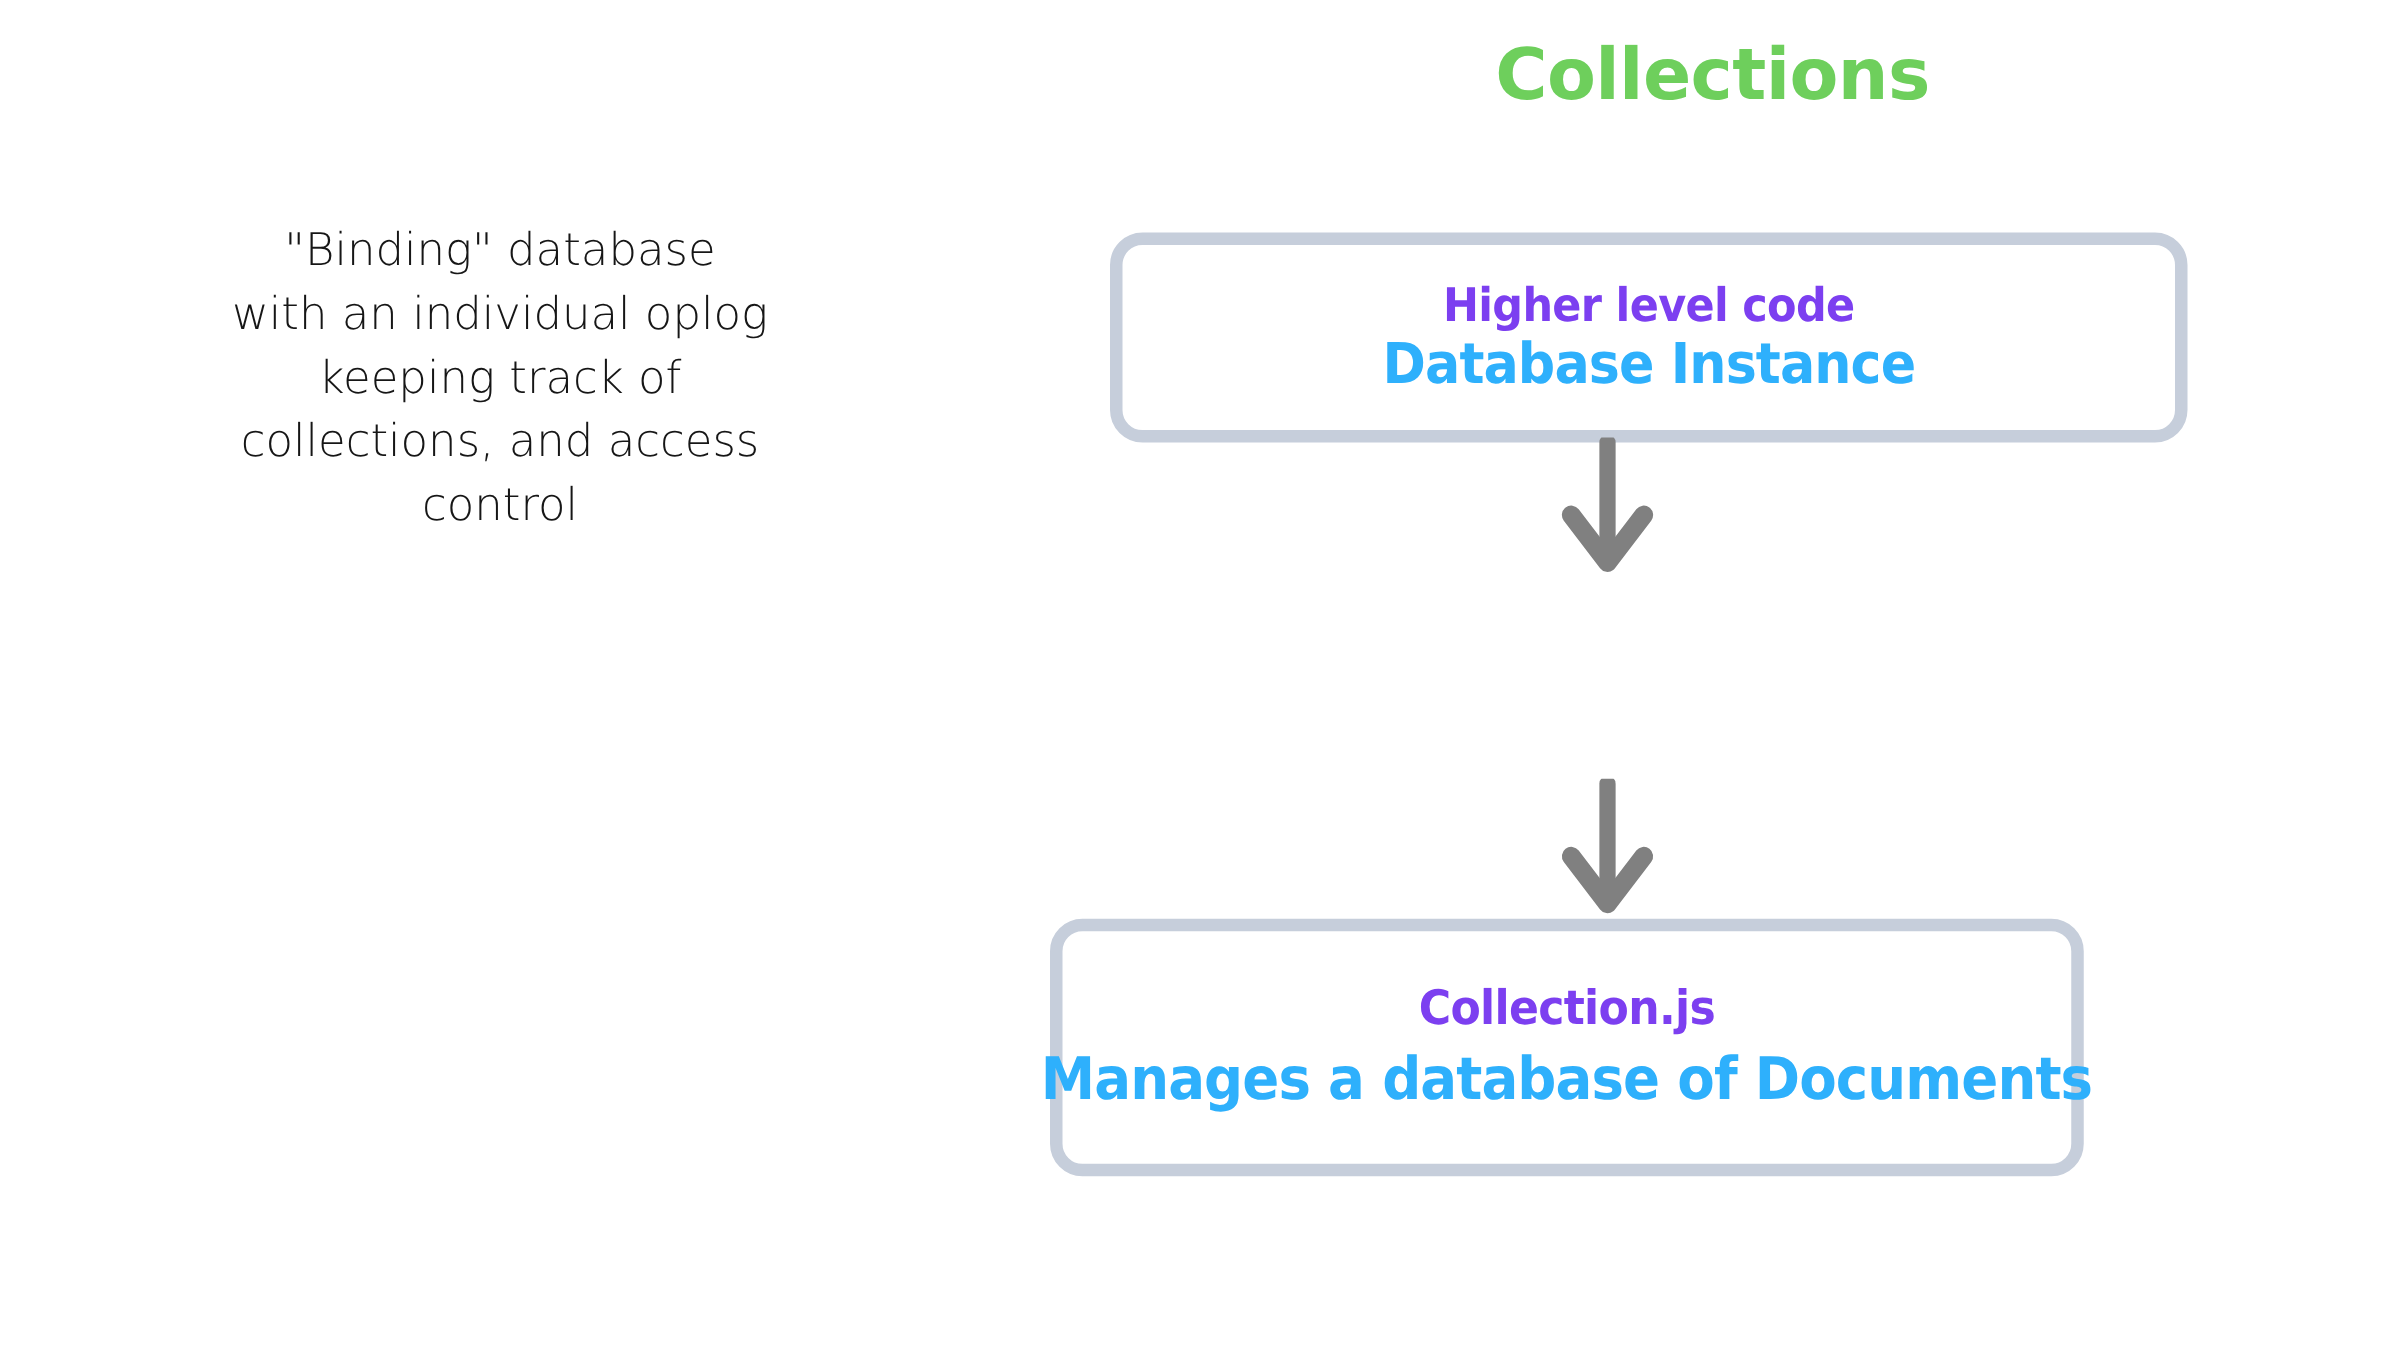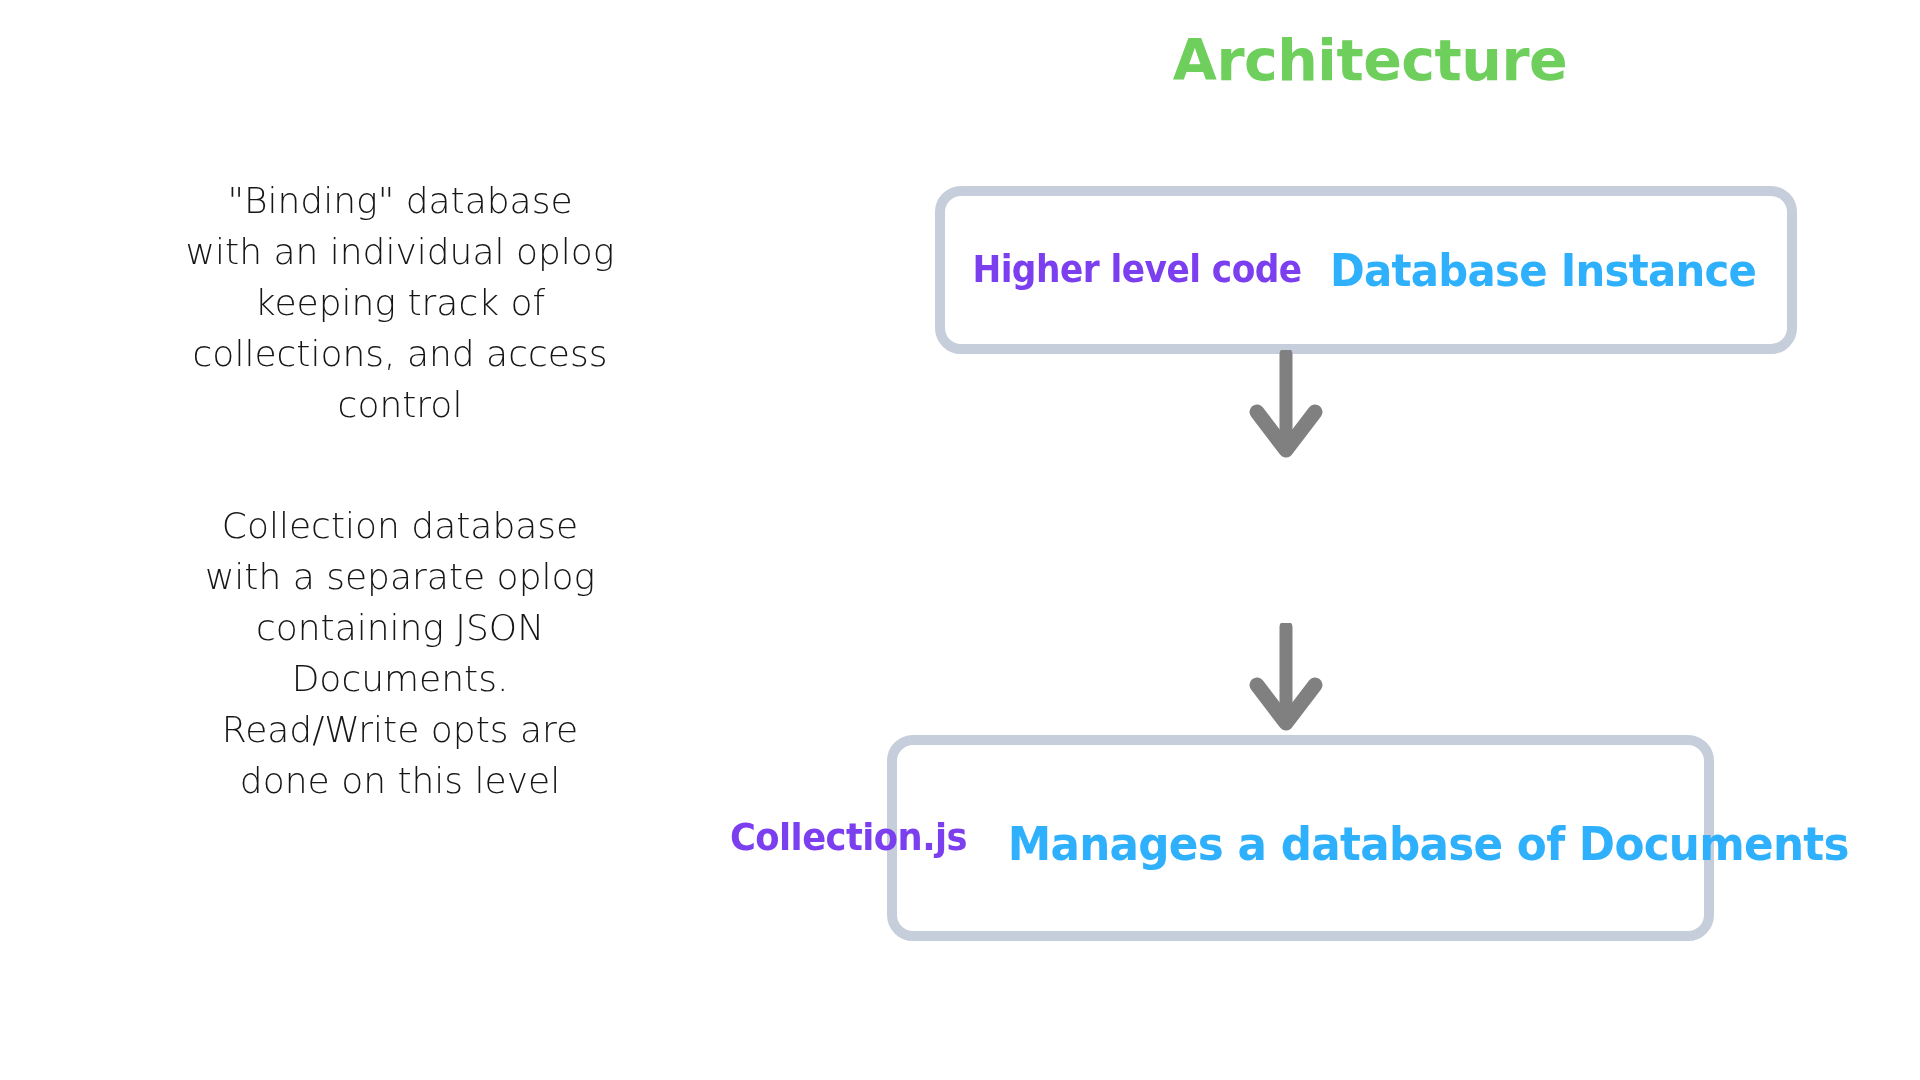--- a/index.html
+++ b/index.html
@@ -61,24 +61,23 @@
     height: 810px;
   }
 
   .flow-box {
     position: absolute;
     box-sizing: border-box;
     background: #ffffff;
     border: 10px solid #C6CEDB;
     border-radius: 26px;
     display: flex;
-    flex-direction: row;
+    flex-direction: column;
     align-items: center;
     justify-content: center;
-    margin-left: 47px;
   }
   .flow-box-primary,
   .flow-box-secondary {
     font-family: "DejaVu Sans", sans-serif;
     font-weight: bold;
     text-align: center;
     white-space: nowrap;
     line-height: 1.08;
     transform: scaleX(0.93);
   }
@@ -113,35 +112,29 @@
     position: absolute;
     width: 90px;
     height: 112px;
   }
   #arrow-db-to-store { left: 421px; top: 200px; }
   #arrow-store-to-collection { left: 421px; top: 473px; }
 </style>
 </head>
 <body>
 
-<div id="slide-title">Architecture</div>
+<div id="slide-title">Collections</div>
 
 <div id="notes-column">
   <div class="note-paragraph">"Binding" database
 with an individual oplog
 keeping track of
 collections, and access
 control</div>
   <div class="note-gap"></div>
-  <div class="note-paragraph">Collection database
-with a separate oplog
-containing JSON
-Documents.
-Read/Write opts are
-done on this level</div>
 </div>
 
 <div id="flow-diagram">
 
   <div class="flow-box" id="box-database-instance">
     <div class="flow-box-primary">Higher level code</div>
     <div class="flow-box-secondary">Database Instance</div>
   </div>
 
   <div class="flow-arrow" id="arrow-db-to-store">

